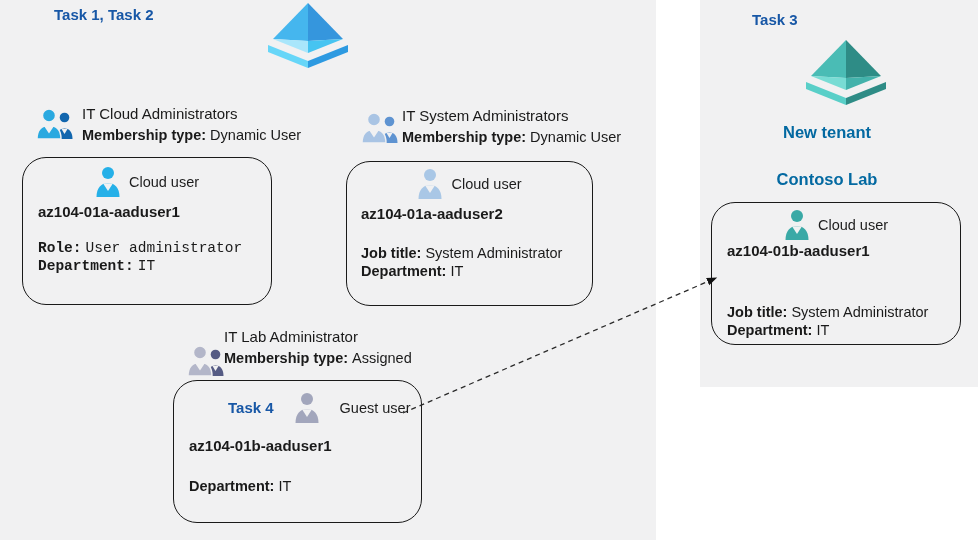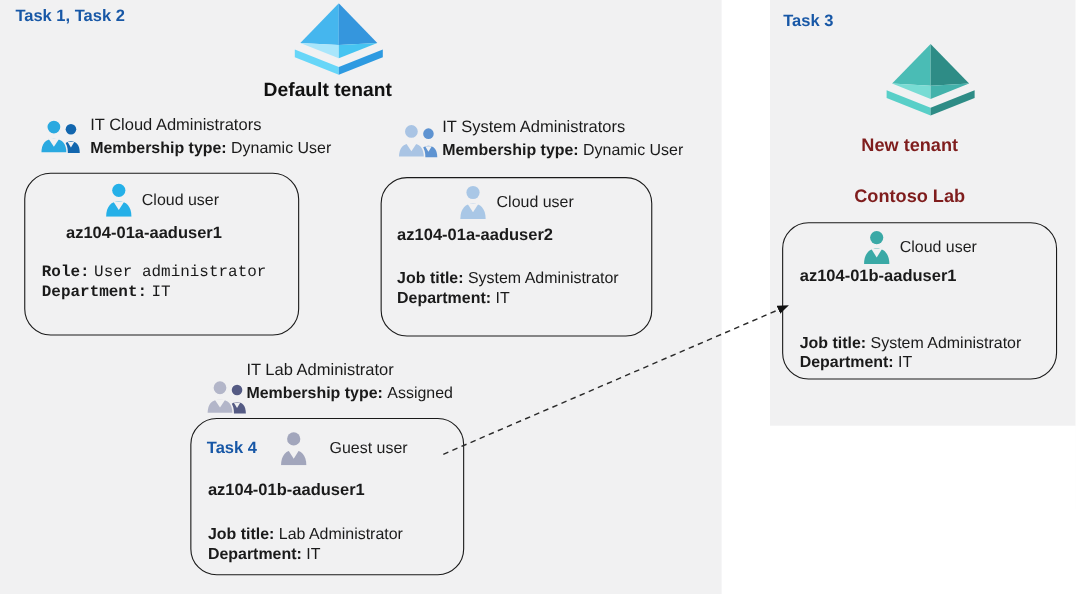--- a/index.html
+++ b/index.html
@@ -5,23 +5,23 @@
   html,body{margin:0;padding:0;}
   .canvas{
     position:relative; width:978px; height:540px; background:#ffffff;
     font-family:"Liberation Sans", sans-serif; color:#1a1a1a; overflow:hidden;
   }
   .panel{position:absolute; background:#f1f1f2;}
   .left-panel{left:0; top:0; width:656px; height:540px;}
   .right-panel{left:700px; top:0; width:278px; height:387px;}
 
   .abs{position:absolute;}
-  .task-label{font-size:15px; font-weight:700; color:#1757a6;}
+  .task-label{font-size:15px; font-weight:700; color:#1757a6;margin-left:40px;}
   .tenant-title{font-size:17.5px; font-weight:700; color:#111; text-align:center;}
-  .nt-line{font-size:16.5px; font-weight:700; color:#7f1d1d; text-align:center;}
+  .nt-line{font-size:16.5px; font-weight:700; color:#0369a1; text-align:center;}
 
   .group-title{font-size:15px; font-weight:400; line-height:19px;}
   .membership{font-size:14.5px; line-height:19px; margin-top:3px;}
   .fld-label{font-weight:700; margin-right:4px;}
 
   .card{
     position:absolute; border:1.5px solid #1a1a1a; border-radius:24px;
     background:transparent; box-sizing:border-box;
   }
   .card-head{position:absolute; left:0; width:100%; display:flex; align-items:center;
@@ -47,21 +47,20 @@
   <div class="abs" style="left:260px; top:3px;">
     <svg width="96" height="66" viewBox="0 0 96 66">
       <polygon points="48,0 13,36 48,38" fill="#45b6ee"></polygon>
       <polygon points="48,0 83,36 48,38" fill="#3596dd"></polygon>
       <polygon points="13,36 48,50 48,38" fill="#a9e6fb"></polygon>
       <polygon points="83,36 48,50 48,38" fill="#46c4f1"></polygon>
       <polygon points="8,42 48,58 48,65 8,49" fill="#67d6f8"></polygon>
       <polygon points="88,42 48,58 48,65 88,49" fill="#2d9ae1"></polygon>
     </svg>
   </div>
-  <div class="abs tenant-title" style="left:198px; top:71px; width:200px;">Default tenant</div>
 
   <div class="abs" style="left:798px; top:40px;">
     <svg width="96" height="66" viewBox="0 0 96 66">
       <polygon points="48,0 13,36 48,38" fill="#4abcb5"></polygon>
       <polygon points="48,0 83,36 48,38" fill="#2e8c86"></polygon>
       <polygon points="13,36 48,50 48,38" fill="#78dcd4"></polygon>
       <polygon points="83,36 48,50 48,38" fill="#43b2ab"></polygon>
       <polygon points="8,42 48,58 48,65 8,49" fill="#59cfc8"></polygon>
       <polygon points="88,42 48,58 48,65 88,49" fill="#2e8c86"></polygon>
     </svg>
@@ -118,21 +117,21 @@
     <div class="card-head" style="top:8px;">
       <span>
         <svg width="26" height="31" viewBox="0 0 26 31">
           <circle cx="13" cy="7" r="6" fill="#25b0e8"></circle>
           <path d="M1.5,31 C1.5,21.5 6.5,17 13,17 C19.5,17 24.5,21.5 24.5,31 Z" fill="#25b0e8"></path>
           <polygon points="8,17.2 13,25 18,17.2" fill="#f1f1f2"></polygon>
         </svg>
       </span>
       <span>Cloud user</span>
     </div>
-    <div class="username" style="left:15px; top:45px;margin-left:22px;">az104-01a-aaduser1</div>
+    <div class="username" style="left:15px; top:45px;">az104-01a-aaduser1</div>
     <div class="fields" style="left:15px; top:81px;font-family:Liberation Mono, monospace;">
       <div><span class="fld-label">Role:</span><span>User administrator</span></div>
       <div><span class="fld-label">Department:</span><span>IT</span></div>
     </div>
   </div>
 
   <div class="card" style="left:346px; top:161px; width:247px; height:145px;">
     <div class="card-head" style="top:6px;">
       <span>
         <svg width="26" height="31" viewBox="0 0 26 31">
@@ -157,21 +156,20 @@
         <svg width="26" height="31" viewBox="0 0 26 31">
           <circle cx="13" cy="7" r="6" fill="#a2a6bc"></circle>
           <path d="M1.5,31 C1.5,21.5 6.5,17 13,17 C19.5,17 24.5,21.5 24.5,31 Z" fill="#a2a6bc"></path>
           <polygon points="8,17.2 13,25 18,17.2" fill="#f1f1f2"></polygon>
         </svg>
       </span>
       <span>Guest user</span>
     </div>
     <div class="username" style="left:15px; top:56px;">az104-01b-aaduser1</div>
     <div class="fields" style="left:15px; top:96px;">
-      <div><span class="fld-label">Job title:</span><span>Lab Administrator</span></div>
       <div><span class="fld-label">Department:</span><span>IT</span></div>
     </div>
   </div>
 
   <div class="card" style="left:711px; top:202px; width:250px; height:143px;">
     <div class="card-head" style="top:6px;">
       <span>
         <svg width="26" height="31" viewBox="0 0 26 31">
           <circle cx="13" cy="7" r="6" fill="#3aa9a6"></circle>
           <path d="M1.5,31 C1.5,21.5 6.5,17 13,17 C19.5,17 24.5,21.5 24.5,31 Z" fill="#3aa9a6"></path>

